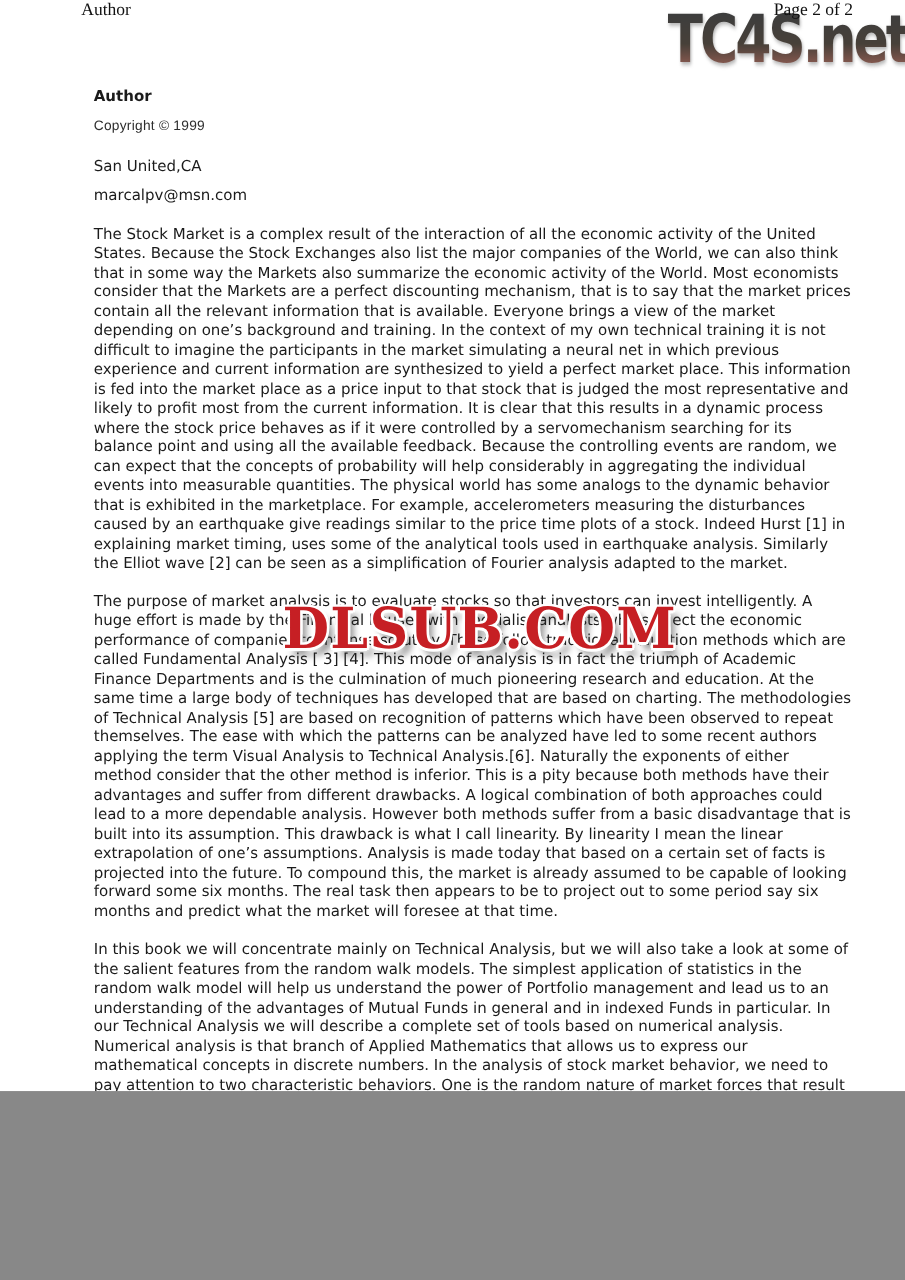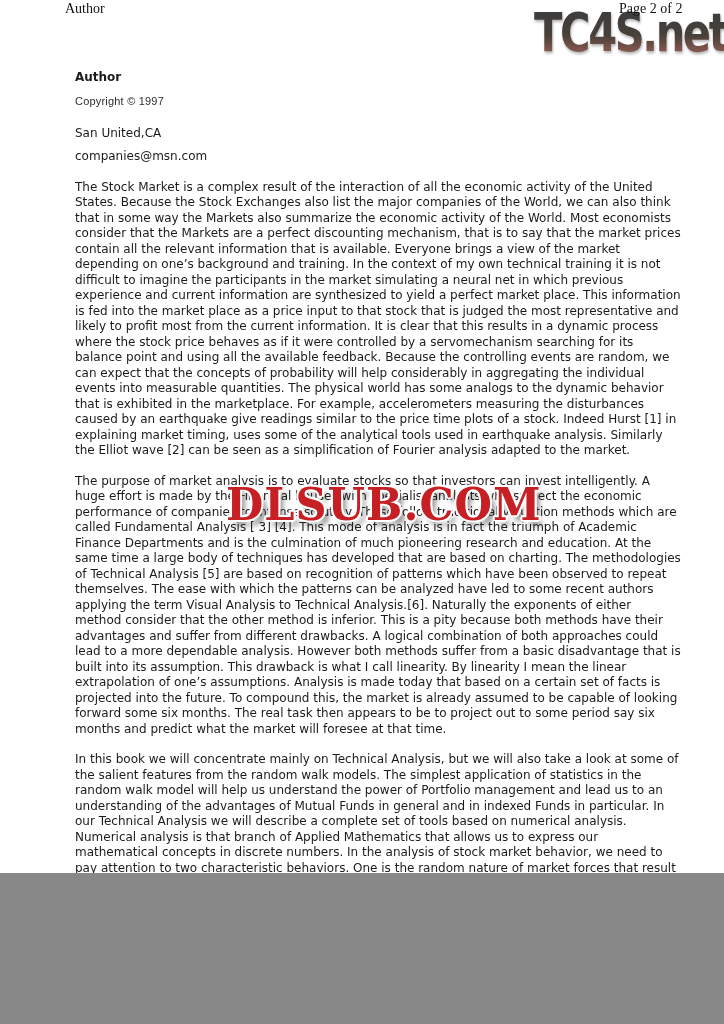--- a/index.html
+++ b/index.html
@@ -68,23 +68,23 @@
 
 <div class="page">
 
   <div class="hdr hdr-left">Author</div>
   <div class="hdr hdr-right">Page 2 of 2</div>
 
   <div class="tc4s">TC4S.net</div>
 
   <div class="body-col">
     <div class="b-bold">Author</div>
-    <div class="b-copy">Copyright © 1997</div>
+    <div class="b-copy">Copyright © 1999</div>
     <div class="b-loc">San United,CA</div>
-    <div class="b-email">companies@msn.com</div>
+    <div class="b-email">marcalpv@msn.com</div>
     <p class="para">The Stock Market is a complex result of the interaction of all the economic activity of the United States. Because the Stock Exchanges also list the major companies of the World, we can also think that in some way the Markets also summarize the economic activity of the World. Most economists consider that the Markets are a perfect discounting mechanism, that is to say that the market prices contain all the relevant information that is available. Everyone brings a view of the market depending on one’s background and training. In the context of my own technical training it is not difficult to imagine the participants in the market simulating a neural net in which previous experience and current information are synthesized to yield a perfect market place. This information is fed into the market place as a price input to that stock that is judged the most representative and likely to profit most from the current information. It is clear that this results in a dynamic process where the stock price behaves as if it were controlled by a servomechanism searching for its balance point and using all the available feedback. Because the controlling events are random, we can expect that the concepts of probability will help considerably in aggregating the individual events into measurable quantities. The physical world has some analogs to the dynamic behavior that is exhibited in the marketplace. For example, accelerometers measuring the disturbances caused by an earthquake give readings similar to the price time plots of a stock. Indeed Hurst [1] in explaining market timing, uses some of the analytical tools used in earthquake analysis. Similarly the Elliot wave [2] can be seen as a simplification of Fourier analysis adapted to the market.</p>
     <p class="para">The purpose of market analysis is to evaluate stocks so that investors can invest intelligently. A huge effort is made by the Financial houses with specialist analysts who subject the economic performance of companies to intense scrutiny. These follow traditional valuation methods which are called Fundamental Analysis [ 3] [4]. This mode of analysis is in fact the triumph of Academic Finance Departments and is the culmination of much pioneering research and education. At the same time a large body of techniques has developed that are based on charting. The methodologies of Technical Analysis [5] are based on recognition of patterns which have been observed to repeat themselves. The ease with which the patterns can be analyzed have led to some recent authors applying the term Visual Analysis to Technical Analysis.[6]. Naturally the exponents of either method consider that the other method is inferior. This is a pity because both methods have their advantages and suffer from different drawbacks. A logical combination of both approaches could lead to a more dependable analysis. However both methods suffer from a basic disadvantage that is built into its assumption. This drawback is what I call linearity. By linearity I mean the linear extrapolation of one’s assumptions. Analysis is made today that based on a certain set of facts is projected into the future. To compound this, the market is already assumed to be capable of looking forward some six months. The real task then appears to be to project out to some period say six months and predict what the market will foresee at that time.</p>
     <p class="para">In this book we will concentrate mainly on Technical Analysis, but we will also take a look at some of the salient features from the random walk models. The simplest application of statistics in the random walk model will help us understand the power of Portfolio management and lead us to an understanding of the advantages of Mutual Funds in general and in indexed Funds in particular. In our Technical Analysis we will describe a complete set of tools based on numerical analysis. Numerical analysis is that branch of Applied Mathematics that allows us to express our mathematical concepts in discrete numbers. In the analysis of stock market behavior, we need to pay attention to two characteristic behaviors. One is the random nature of market forces that result in similar behavior of the stock prices. The second is the cyclic behavior of markets. These tools and their basis will be examined so that the reader can understand their origin and so be able to apply them intelligently. The tools are presented without mathematical rigor, its intent is to give the reader a flavor of the methods used rather than their absolute details. In selecting these</p>
   </div>
 
   <div class="dlsub">DLSUB.COM</div>
 
   <div class="traders">TradersXtreme.com</div>
 
   <div class="ftr ftr-path">file://D:\Documents%20and%20Settings\Admin\Local%20Settings\Temp\~hh9BD1.htm</div>

